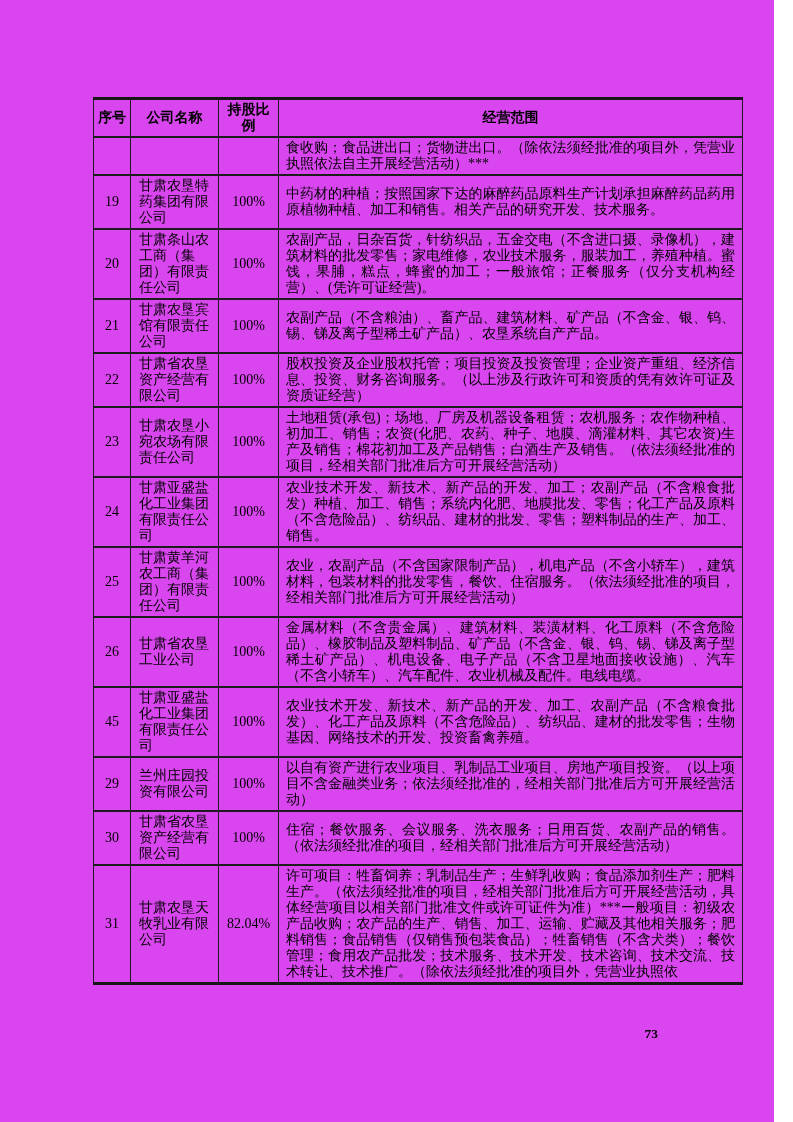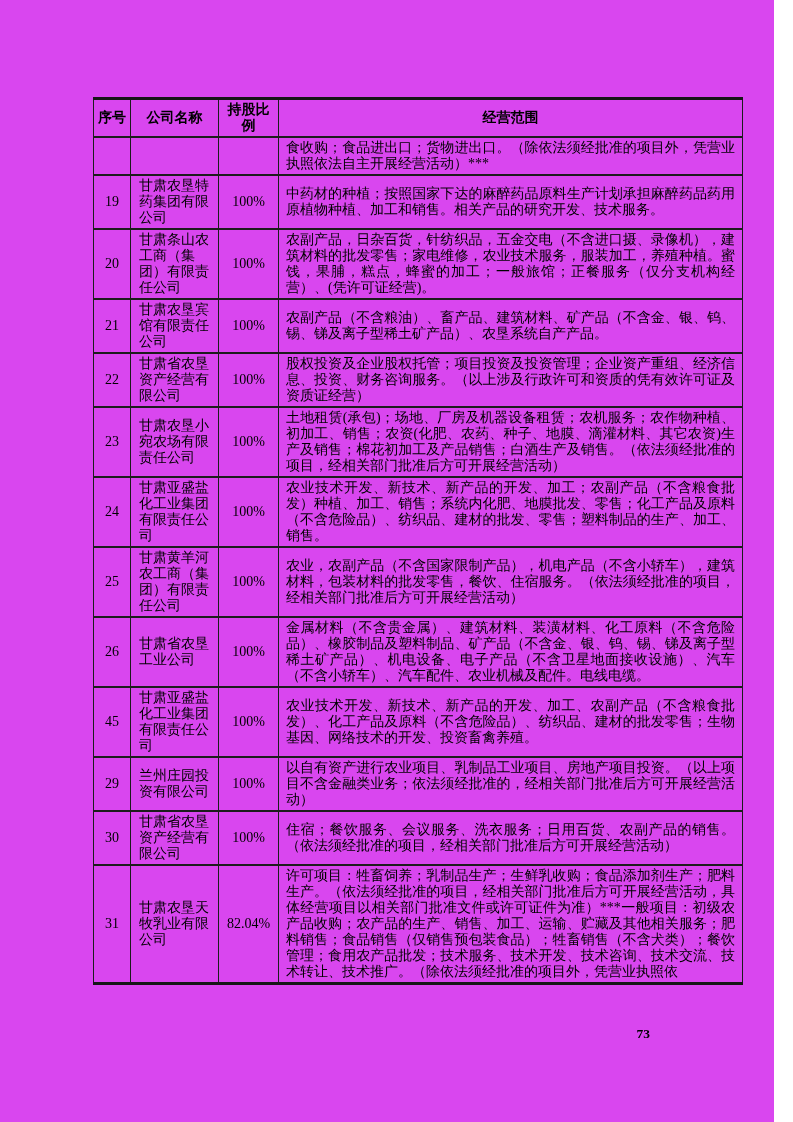--- a/index.html
+++ b/index.html
@@ -51,21 +51,21 @@
   .c-ratio{ text-align: center; }
   .c-scope{
     text-align: justify;
     text-justify: inter-ideograph;
     padding: 2px 7px !important;
     margin-left: 40px;
   }
   .page-number {
     position: absolute;
     top: 1026px;
-    right: 124px;
+    right: 116px;
     font-size: 13.5px;
     font-weight: bold;
     font-family: "Liberation Serif", "DejaVu Serif", serif;
   }
 </style>
 </head>
 <body>
 
 <div class="page">
 

